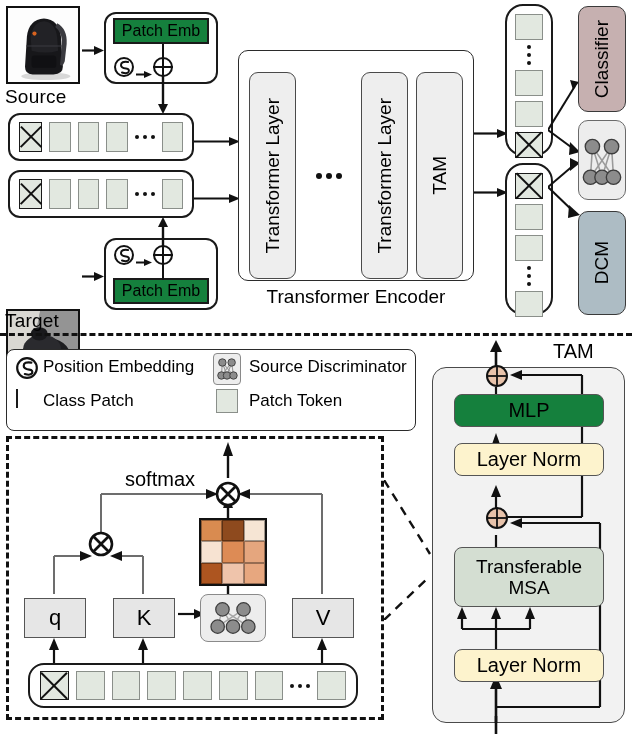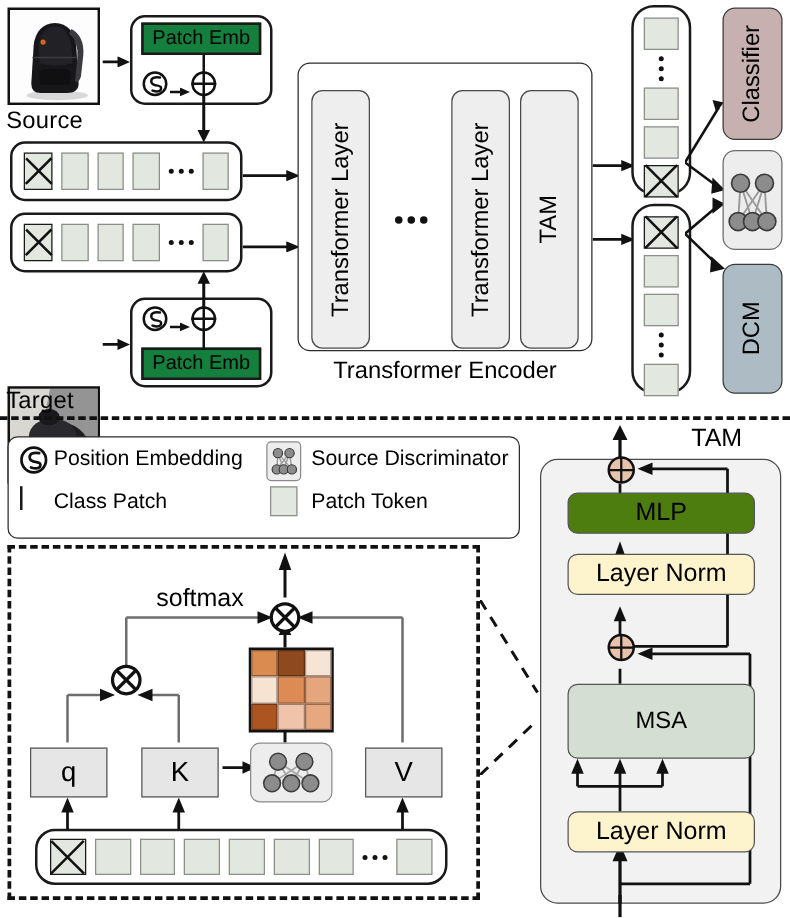--- a/index.html
+++ b/index.html
@@ -504,27 +504,28 @@
 
     <line x1="64" y1="30" x2="64" y2="20" stroke="#111" stroke-width="2.2"></line>
 
     <line x1="64" y1="150" x2="150" y2="150" stroke="#111" stroke-width="2.2"></line>
     <line x1="150" y1="150" x2="150" y2="8" stroke="#111" stroke-width="2.2"></line>
     <line x1="150" y1="8" x2="86" y2="8" stroke="#111" stroke-width="2.2"></line>
     <polygon points="90,3 78,8 90,13" fill="#111"></polygon>
   </svg>
 </div>
 
-<div class="abs ctr" style="left:454px;top:394px;width:150px;height:33px;background:#4d7c0f;border:1.6px solid #555;border-radius:8px;">
+<div class="abs ctr" style="left:454px;top:394px;width:150px;height:33px;background:#15803d;border:1.6px solid #555;border-radius:8px;">
   <span style="font-size:20px;">MLP</span>
 </div>
 <div class="abs ctr" style="left:454px;top:443px;width:150px;height:33px;background:#fdf3cd;border:1.6px solid #555;border-radius:8px;">
   <span style="font-size:20px;">Layer Norm</span>
 </div>
 <div class="abs ctr" style="left:454px;top:547px;width:150px;height:60px;background:#d4ded2;border:1.6px solid #555;border-radius:8px;flex-direction:column;line-height:1.12;">
+  <span style="font-size:19px;">Transferable</span>
   <span style="font-size:19px;">MSA</span>
 </div>
 <div class="abs ctr" style="left:454px;top:649px;width:150px;height:33px;background:#fdf3cd;border:1.6px solid #555;border-radius:8px;">
   <span style="font-size:20px;">Layer Norm</span>
 </div>
 
 <div class="abs" style="left:484px;top:363px;width:26px;height:26px;">
   <svg width="26" height="26" viewBox="0 0 26 26">
     <circle cx="13" cy="13" r="10" fill="#e8c3ab" stroke="#111" stroke-width="2"></circle>
     <line x1="13" y1="3" x2="13" y2="23" stroke="#111" stroke-width="1.8"></line>

